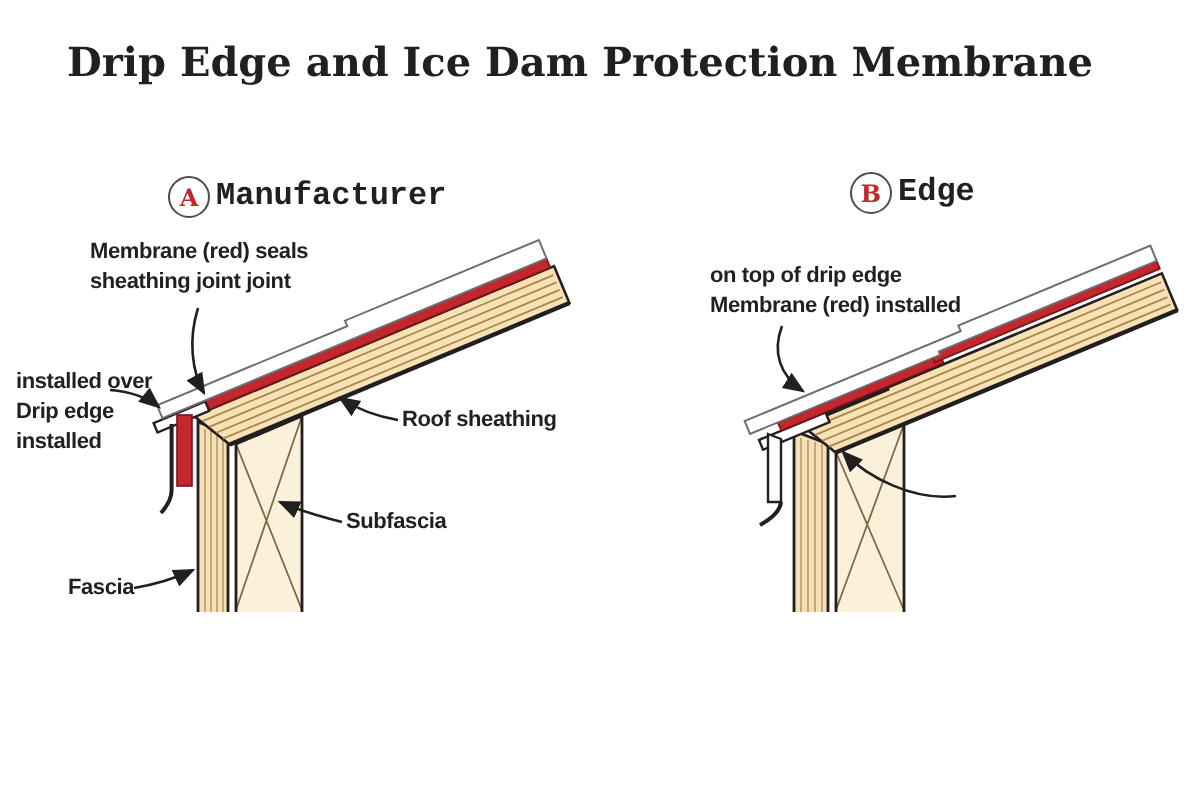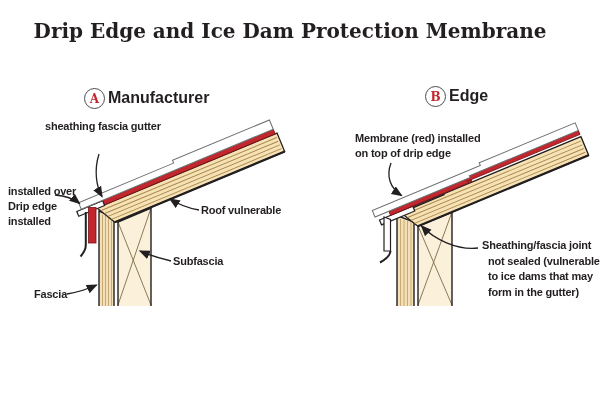--- a/index.html
+++ b/index.html
@@ -1,21 +1,21 @@
 <!DOCTYPE html>
 <html><head>
 <meta charset="utf-8">
 <style>
   html,body{margin:0;padding:0;background:#fff;}
   .stage{position:relative;width:600px;height:400px;background:#ffffff;overflow:hidden;
          font-family:"Liberation Sans",sans-serif;}
   svg.art{position:absolute;left:0;top:0;}
   .title{position:absolute;top:19px;left:0;width:580px;text-align:center;
          font-family:"DejaVu Serif",serif;font-weight:bold;font-size:20px;color:#231f20;}
-  .heading{position:absolute;font-family:Liberation Sans, sans-serif;font-weight:bold;
+  .heading{position:absolute;font-family:Liberation Mono, monospace;font-weight:bold;
            font-size:16px;color:#231f20;white-space:nowrap;}
   .badge{position:absolute;width:19px;height:19px;border:1.7px solid #4d4d4f;border-radius:50%;
          display:flex;align-items:center;justify-content:center;background:#fff;
          font-family:"DejaVu Serif",serif;font-weight:bold;font-size:12px;color:#c1272d;}
   .lbl{position:absolute;font-size:11px;line-height:15px;font-weight:bold;color:#231f20;
        letter-spacing:-0.2px;white-space:nowrap;}
   .lbl span{display:block;}
   .lbl.indent span + span{margin-left:6px;}
 </style>
 </head>
@@ -112,35 +112,30 @@
     <span>A</span>
   </div>
   <div class="heading" style="left:108px;top:89px;">Manufacturer</div>
 
   <div class="badge" style="left:425px;top:86px;">
     <span>B</span>
   </div>
   <div class="heading" style="left:449px;top:87px;">Edge</div>
 
   <div class="lbl" style="left:45px;top:119px;">
-    <span>sheathing fascia gutter</span>
+    <span>Membrane (red) seals</span>
+    <span>sheathing joint joint</span>
   </div>
   <div class="lbl" style="left:8px;top:184px;">
     <span>installed over</span>
     <span>Drip edge</span>
     <span>installed</span>
   </div>
-  <div class="lbl" style="left:201px;top:203px;">Roof vulnerable</div>
+  <div class="lbl" style="left:201px;top:203px;">Roof sheathing</div>
   <div class="lbl" style="left:173px;top:254px;">Subfascia</div>
   <div class="lbl" style="left:34px;top:287px;">Fascia</div>
 
   <div class="lbl" style="left:355px;top:131px;">
+    <span>on top of drip edge</span>
     <span>Membrane (red) installed</span>
-    <span>on top of drip edge</span>
-  </div>
-  <div class="lbl indent" style="left:482px;top:238px;line-height:15.5px;">
-    <span>Sheathing/fascia joint</span>
-    <span>not sealed (vulnerable</span>
-    <span>to ice dams that may</span>
-    <span>form in the gutter)</span>
   </div>
 
 </div>
 
 </body></html>

